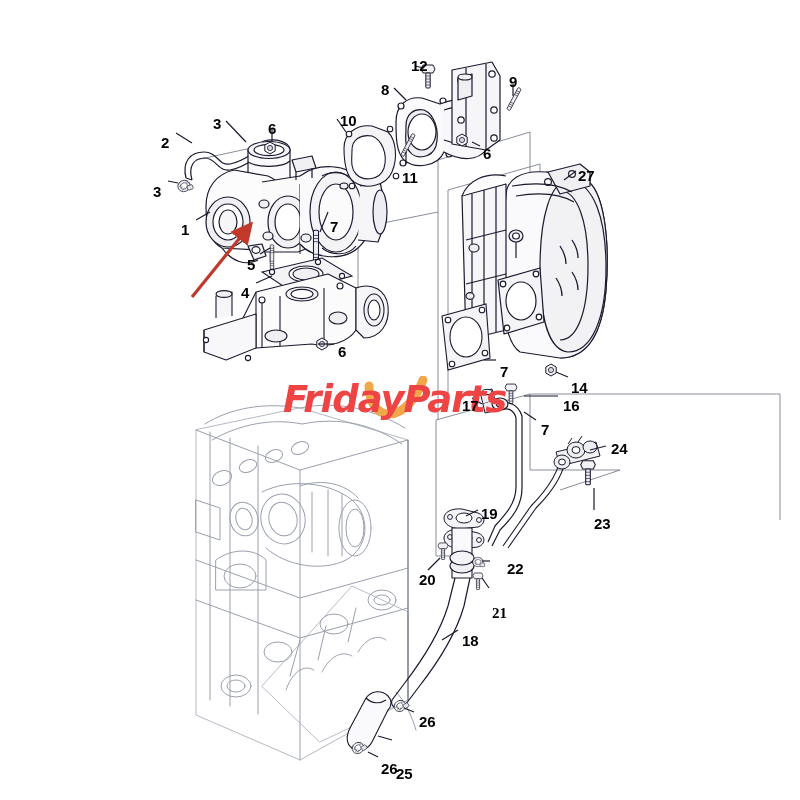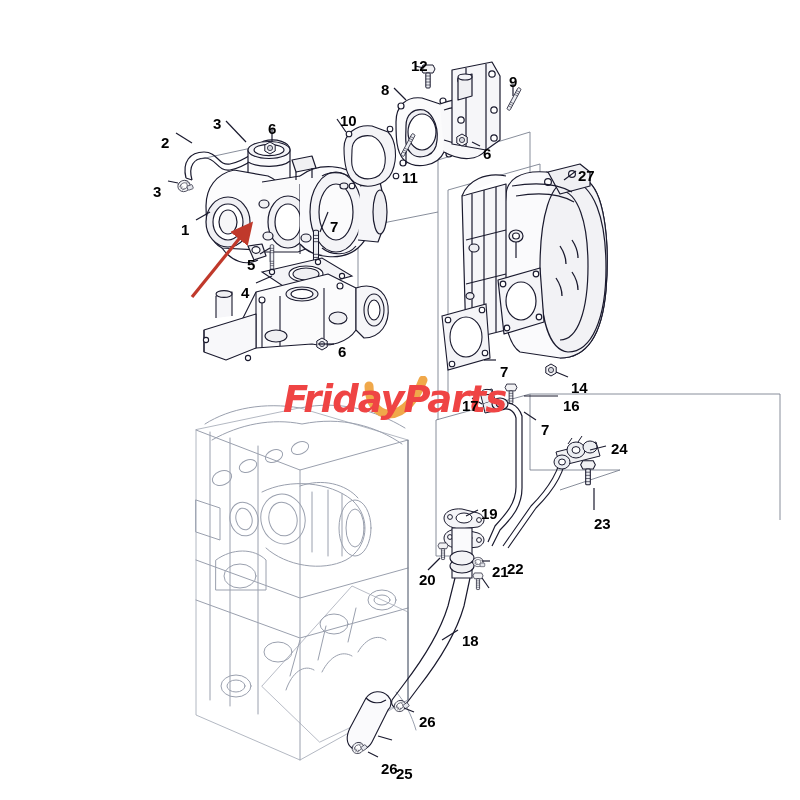--- a/index.html
+++ b/index.html
@@ -469,21 +469,21 @@
       <div class="callout" style="left: 402px; top: 170px;">11</div>
       <div class="callout" style="left: 411px; top: 58px;">12</div>
       <div class="callout" style="left: 500px; top: 364px;">7</div>
       <div class="callout" style="left: 571px; top: 380px;">14</div>
       <div class="callout" style="left: 541px; top: 422px;">7</div>
       <div class="callout" style="left: 563px; top: 398px;">16</div>
       <div class="callout" style="left: 462px; top: 398px;">17</div>
       <div class="callout" style="left: 462px; top: 633px;">18</div>
       <div class="callout" style="left: 481px; top: 506px;">19</div>
       <div class="callout" style="left: 419px; top: 572px;">20</div>
-      <div class="callout" style="left: 492px; top: 564px;">21</div>
+      <div class="callout" style="left: 492px; top: 606px; font-family: Liberation Serif, serif;">21</div>
       <div class="callout" style="left: 507px; top: 561px;">22</div>
       <div class="callout" style="left: 594px; top: 516px;">23</div>
       <div class="callout" style="left: 611px; top: 441px;">24</div>
       <div class="callout" style="left: 396px; top: 740px; margin-top: 26px;">25</div>
       <div class="callout" style="left: 419px; top: 714px;">26</div>
       <div class="callout" style="left: 381px; top: 761px;">26</div>
       <div class="callout" style="left: 578px; top: 168px; text-align: center;">27</div>
     </div>
 
 </div>

